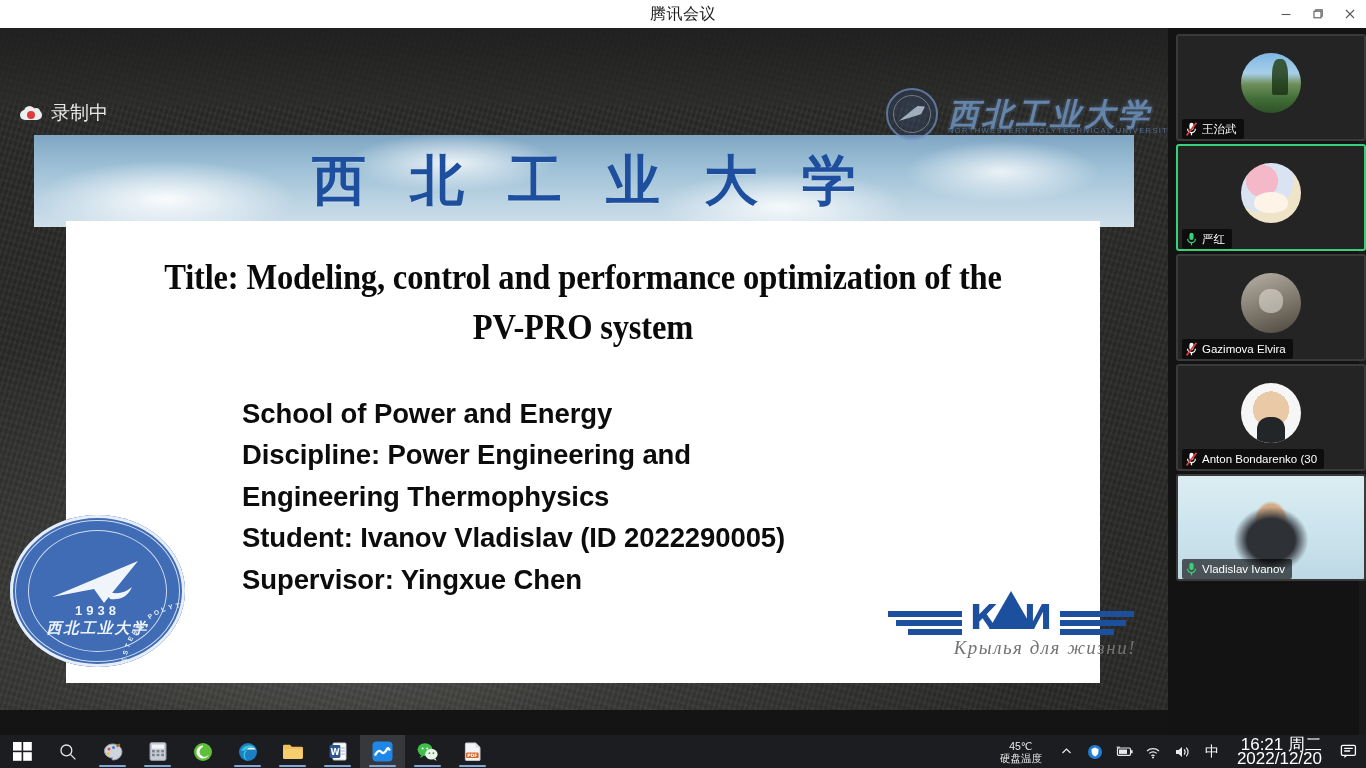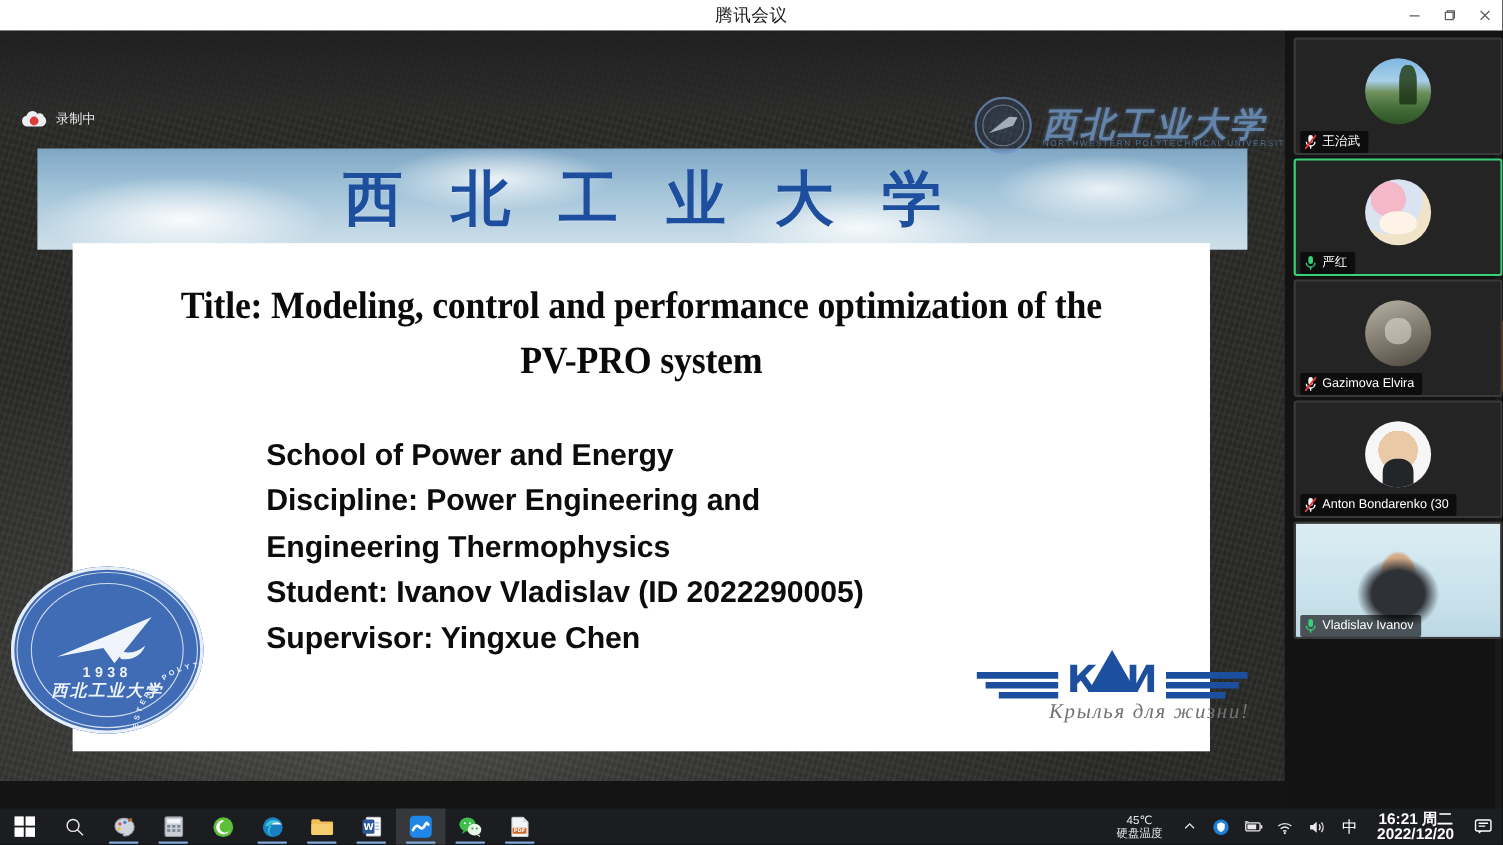--- a/index.html
+++ b/index.html
@@ -58,21 +58,21 @@
   }
   .desk-shadow-top {
     position: absolute; left: 0; top: 0; width: 1168px; height: 78px;
     background: linear-gradient(180deg, rgba(30,30,30,.85), rgba(45,45,45,.55));
   }
 
   
   .rec-badge {
     position: absolute; left: 20px; top: 72px;
     display: flex; align-items: center; gap: 9px;
-    color: #e8e8e8; font-size: 12px;
+    color: #e8e8e8; font-size: 19px;
     z-index: 6;
   }
   .rec-cloud { position: relative; width: 22px; height: 15px; }
   .rec-cloud .c { position: absolute; left:0; top:4px; width: 22px; height: 10px;
     background:#eceff1; border-radius: 7px; }
   .rec-cloud .c2 { position:absolute; left:4px; top:0px; width:11px; height:11px;
     background:#eceff1; border-radius:50%; }
   .rec-cloud .c3 { position:absolute; left:12px; top:2px; width:8px; height:8px;
     background:#eceff1; border-radius:50%; }
   .rec-cloud .dot { position:absolute; left:7px; top:5px; width:8px; height:8px;
@@ -318,23 +318,22 @@
   .tray-temp {
     text-align: center; color: #e9e9e9; font-size: 10.5px; line-height: 12px;
     padding: 0 8px;
   }
   .tray-icon {
     width: 25px; height: 33px; display: flex; align-items: center; justify-content: center;
     color: #e9e9e9;
   }
   .tray-ime { font-size: 14px; color: #fff; padding: 0 6px; }
   .tray-clock {
-    text-align: center; color: #fff; font-size: 14px; line-height: 13.5px;
+    text-align: right; color: #fff; font-size: 17px; line-height: 13.5px;
     padding: 0 8px;
-    font-weight: bold;
   }
   .tray-notif { width: 28px; height: 33px; display:flex; align-items:center; justify-content:center; }
 </style>
 </head>
 <body>
 
 <div id="app">
 
   <div class="titlebar">
     <div class="titlebar-title">腾讯会议</div>

